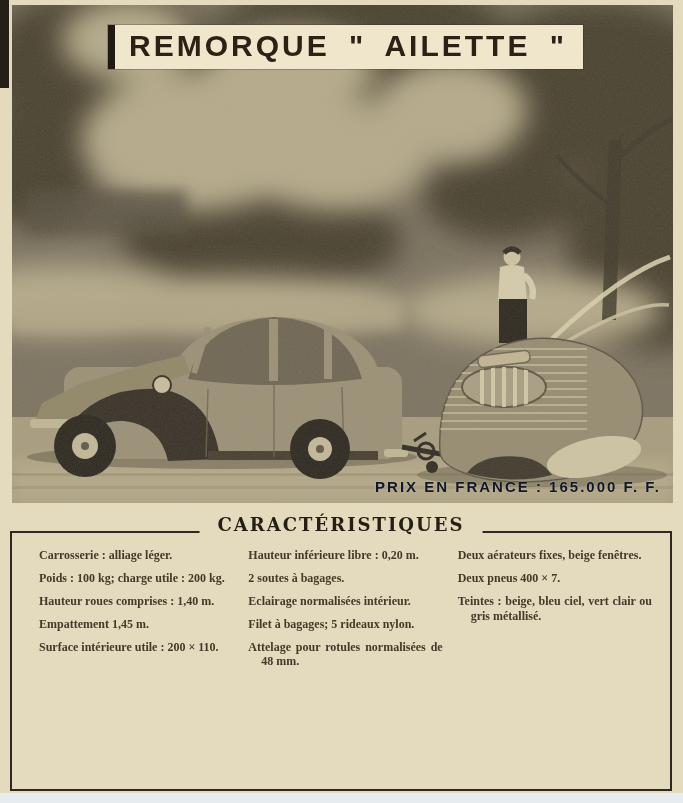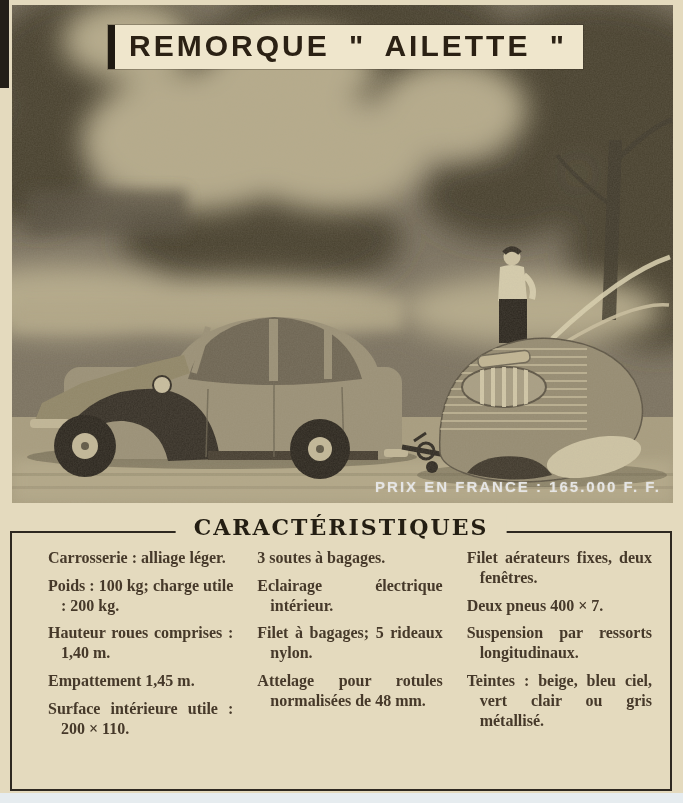--- a/index.html
+++ b/index.html
@@ -37,44 +37,44 @@
   .banner span {
     font-family:"Liberation Sans", sans-serif;
     font-weight:bold; font-size:30px; line-height:36px;
     letter-spacing:3px; word-spacing:8px;
     color:#2b2114; white-space:nowrap;
   }
   .price {
     position:absolute; right:12px; bottom:8px;
     font-family:"Liberation Sans", sans-serif;
     font-weight:bold; font-size:15px; letter-spacing:2px;
-    color:#e5e5e5; white-space:nowrap;
+    color:#0f172a; white-space:nowrap;
     text-shadow:0 0 2px rgba(220,210,180,.6);
   }
 
   .charbox {
     position:absolute; left:10px; top:531px; width:662px; height:260px;
     border:2px solid #2e2820;
   }
   .charbox .box-title {
     position:absolute; top:-19px; left:50%; transform:translateX(-50%);
     background:#e4dabe; padding:0 18px;
     font-family:"DejaVu Serif", serif; font-weight:bold;
-    font-size:22px; letter-spacing:2px; color:#241e13;
+    font-size:18px; letter-spacing:2px; color:#241e13;
     white-space:nowrap;
   }
   .cols {
     display:grid; grid-template-columns:1fr 1fr 1fr;
     column-gap:14px; padding:15px 18px 0 26px;
   }
   .col p {
     font-family:"Liberation Serif", serif; font-weight:bold;
-    font-size:16px; line-height:1.24; color:#46392a;
+    font-size:12px; line-height:1.24; color:#46392a;
     text-align:justify;
-    margin:0 0 8px 10px;
+    margin:0 0 8px 1px;
     padding-left:13px; text-indent:-13px;
   }
 </style>
 </head>
 <body>
 
 <div class="page">
 
   <div class="scan-strip"></div>
 
@@ -212,28 +212,28 @@
     <div class="box-title">CARACTÉRISTIQUES</div>
     <div class="cols">
       <div class="col">
         <p>Carrosserie : alliage léger.</p>
         <p>Poids : 100 kg; charge utile : 200 kg.</p>
         <p>Hauteur roues comprises : 1,40 m.</p>
         <p>Empattement 1,45 m.</p>
         <p>Surface intérieure utile : 200 × 110.</p>
       </div>
       <div class="col">
-        <p>3 soutes à bagages.</p>
-        <p>Eclairage électrique intérieur.</p>
+        <p>Hauteur inférieure libre : 0,20 m.</p>
+        <p>2 soutes à bagages.</p>
+        <p>Eclairage normalisées intérieur.</p>
         <p>Filet à bagages; 5 rideaux nylon.</p>
         <p>Attelage pour rotules normalisées de 48 mm.</p>
       </div>
       <div class="col">
-        <p>Filet aérateurs fixes, deux fenêtres.</p>
+        <p>Deux aérateurs fixes, beige fenêtres.</p>
         <p>Deux pneus 400 × 7.</p>
-        <p>Suspension par ressorts longitudinaux.</p>
         <p>Teintes : beige, bleu ciel, vert clair ou gris métallisé.</p>
       </div>
     </div>
   </div>
 
   <div class="scan-edge"></div>
 </div>
 
 </body></html>

